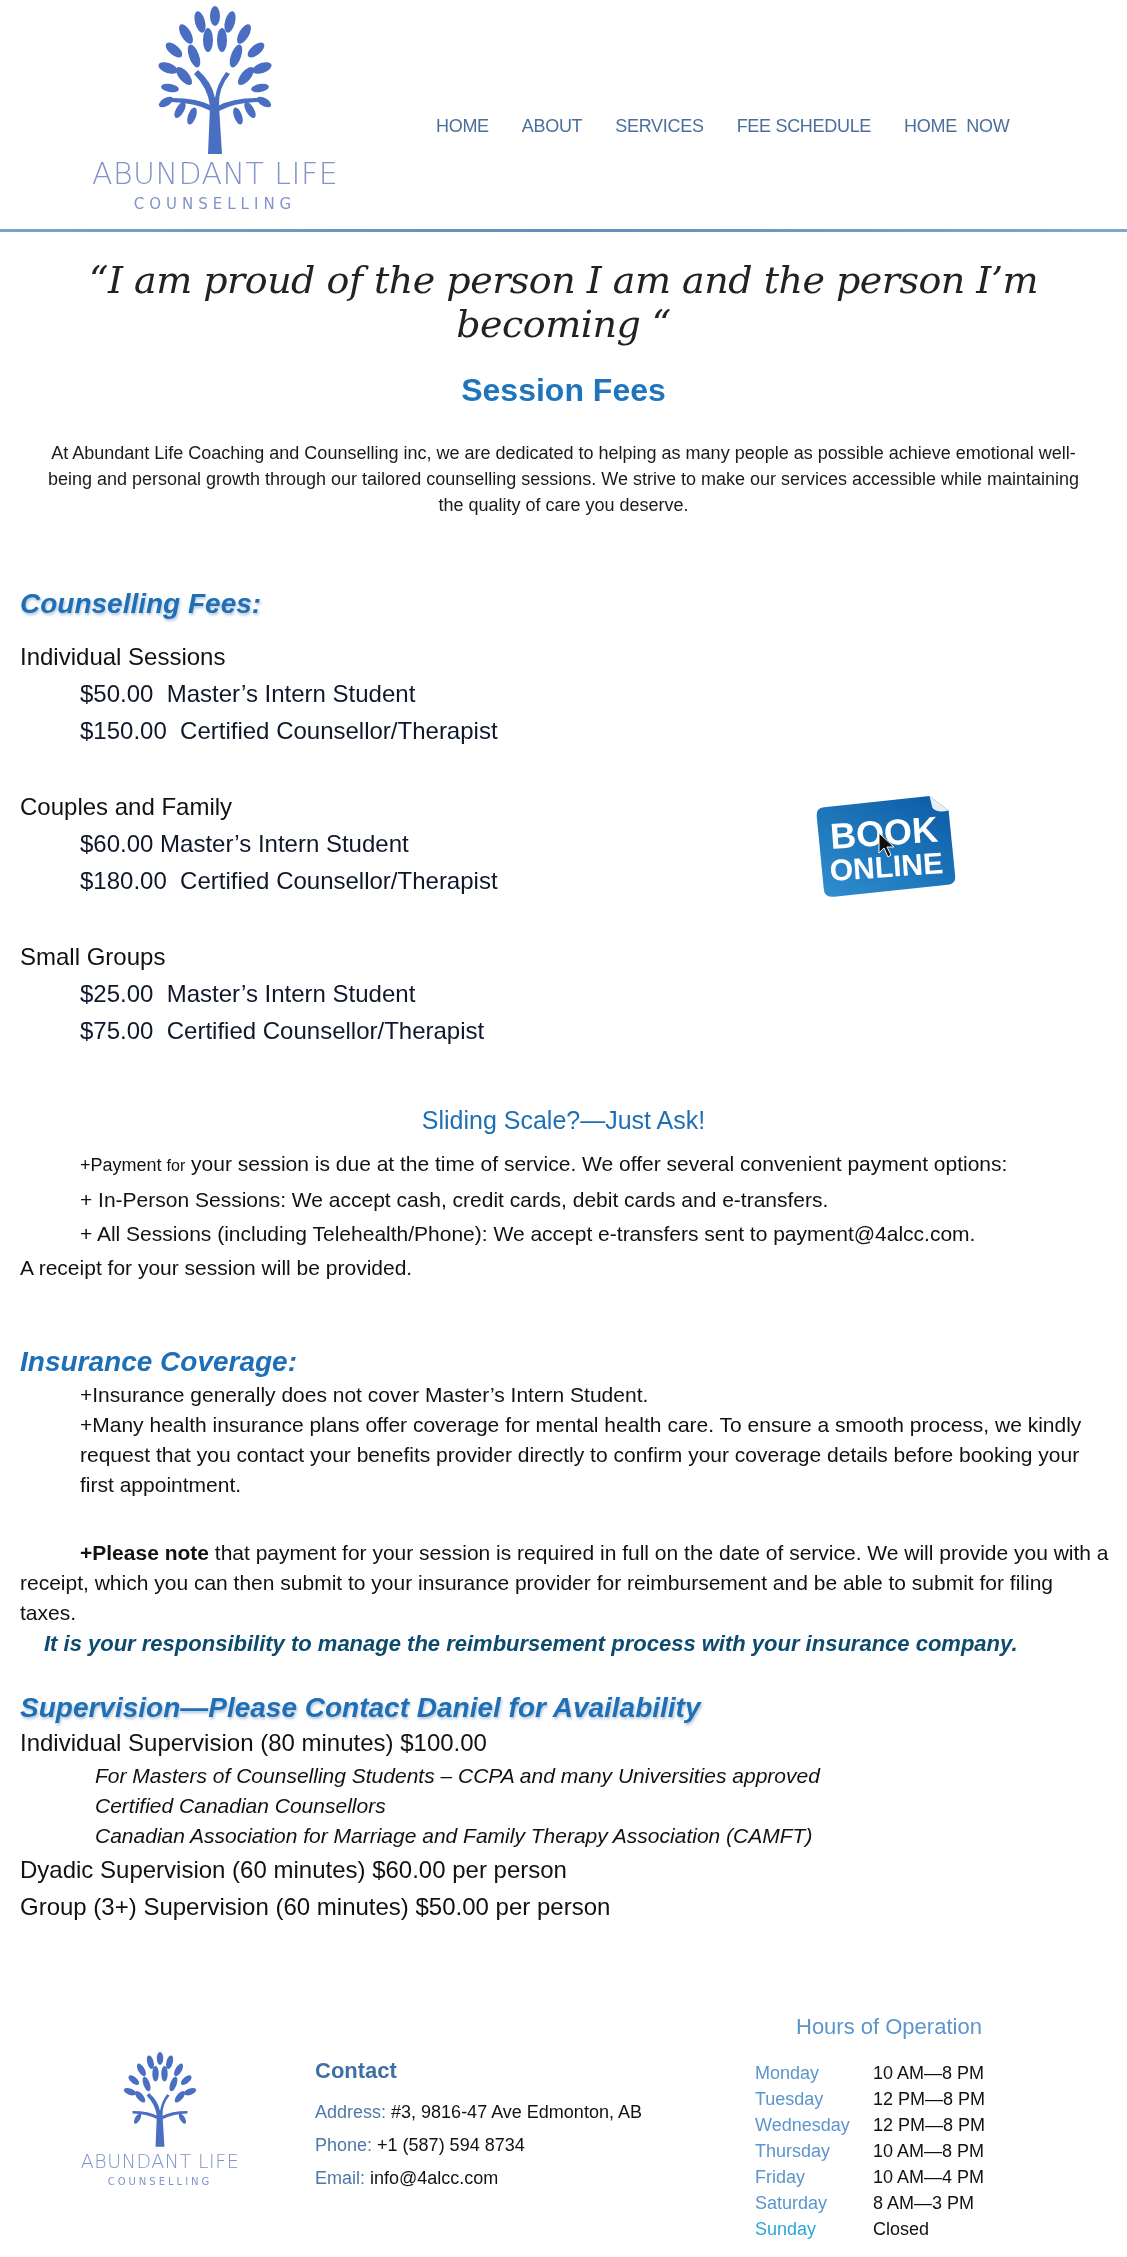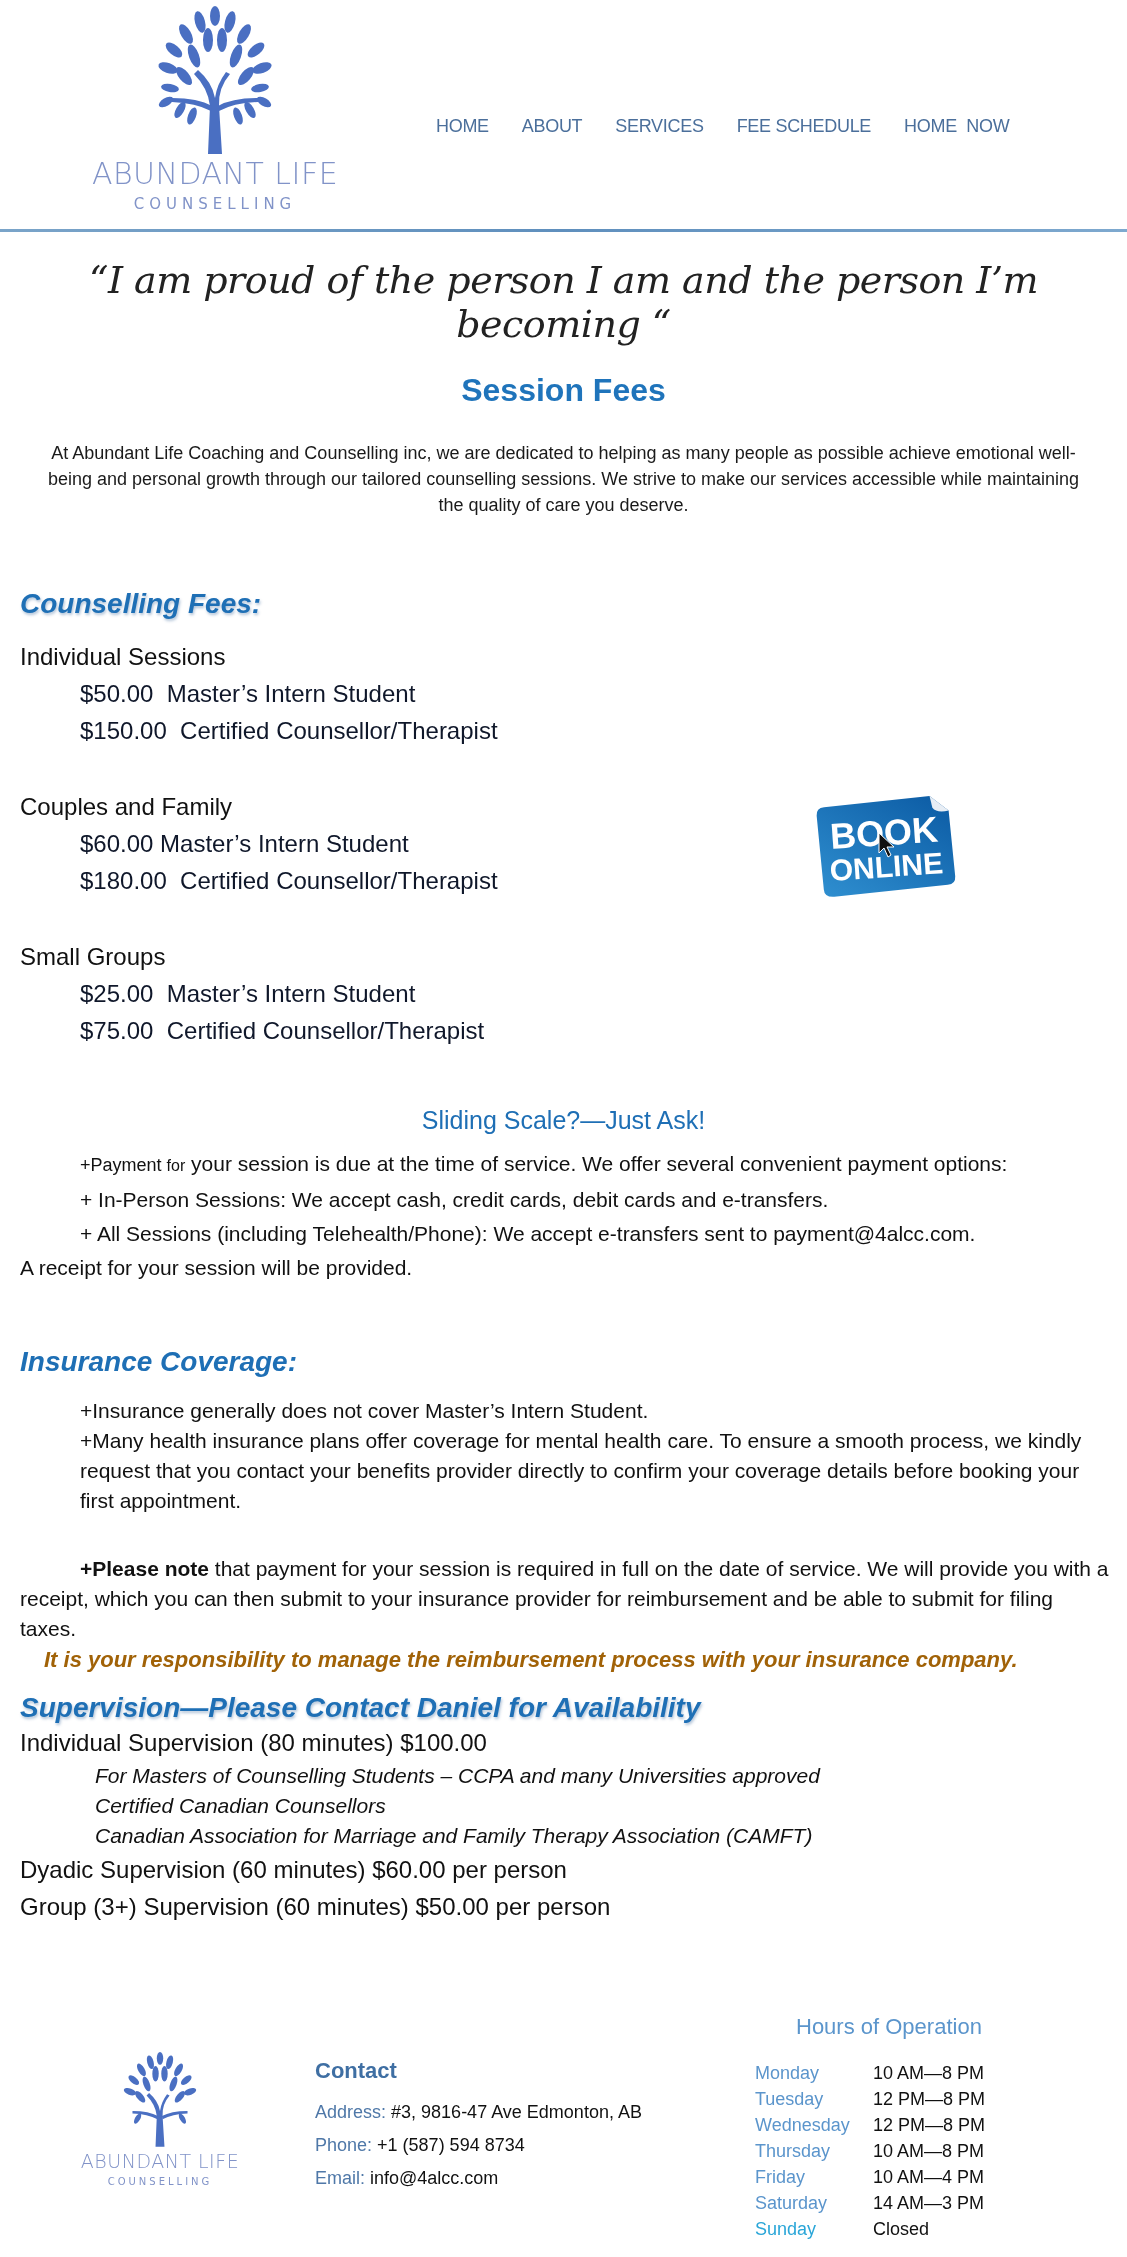--- a/index.html
+++ b/index.html
@@ -24,21 +24,21 @@
   .cat { font-size: 24px; color: #111; }
   .fee { font-size: 24px; color: #0f172a; padding-left: 60px; }
   .line { line-height: 37px; }
 
   .book-online { left: 815px; top: 793px; width: 145px; height: 108px; }
 
   .sliding { left: 0; top: 1106px; width: 1127px; text-align: center; color: #1e6fb5; font-size: 25px; }
 
   .body-txt { font-size: 21px; line-height: 30px; color: #111; }
   .indent { padding-left: 60px; }
-  .blue-note { color: #a16207; font-weight: bold; font-style: italic; font-size: 22px; }
+  .blue-note { color: #0c4a6e; font-weight: bold; font-style: italic; font-size: 22px; }
 
   .sup-line { font-size: 24px; line-height: 37px; }
   .sup-sub { font-size: 21px; font-style: italic; line-height: 30px; padding-left: 75px; }
 
   
   .logo-foot { left: 80px; top: 2050px; width: 160px; height: 145px; }
   .logo-foot .logo-text-main { font-size: 19px; }
   .logo-foot .logo-text-sub { font-size: 10px; letter-spacing: 3px; }
   .contact { left: 315px; top: 2058px; }
   .contact-h { color: #3f6fa3; font-size: 22px; font-weight: bold; margin-bottom: 12px; }
@@ -144,21 +144,21 @@
 
 <div class="abs" style="left:20px; top:1143px; width:1100px;">
   <div class="body-txt indent" style="margin-top:4px; line-height:34px;"><span style="font-size:18px">+Payment </span><span style="font-size:16px">for</span><span> your session is due at the time of service. We offer several convenient payment options:</span></div>
   <div class="body-txt indent" style="line-height:34px;">+ In-Person Sessions: We accept cash, credit cards, debit cards and e-transfers.</div>
   <div class="body-txt indent" style="line-height:34px;">+ All Sessions (including Telehealth/Phone): We accept e-transfers sent to payment@4alcc.com.</div>
   <div class="body-txt" style="line-height:34px;">A receipt for your session will be provided.</div>
 </div>
 
 <div class="abs" style="left:20px; top:1346px; width:1090px;">
   <div class="section-h" style="text-shadow:none;">Insurance Coverage:</div>
-  <div class="body-txt indent" style="margin-top:18px;">+Insurance generally does not cover Master’s Intern Student.</div>
+  <div class="body-txt indent" style="margin-top:2px;">+Insurance generally does not cover Master’s Intern Student.</div>
   <div class="body-txt indent">+Many health insurance plans offer coverage for mental health care. To ensure a smooth process, we kindly request that you contact your benefits provider directly to confirm your coverage details before booking your first appointment.</div>
   <div class="body-txt" style="margin-top:38px; text-indent:60px;"><b>+Please note</b><span> that payment for your session is required in full on the date of service. We will provide you with a receipt, which you can then submit to your insurance provider for reimbursement and be able to submit for filing taxes.</span></div>
   <div class="blue-note" style="padding-left:24px; line-height:32px;">It is your responsibility to manage the reimbursement process with your insurance company.</div>
 </div>
 
 <div class="abs" style="left:20px; top:1692px; width:1000px;">
   <div class="section-h">Supervision—Please Contact Daniel for Availability</div>
   <div class="sup-line">Individual Supervision (80 minutes) $100.00</div>
   <div class="sup-sub">For Masters of Counselling Students – CCPA and many Universities approved</div>
   <div class="sup-sub">Certified Canadian Counsellors</div>
@@ -229,19 +229,19 @@
   <div class="hours-row">
       <span class="hours-day">Thursday</span>
       <span class="hours-time">10 AM—8 PM</span>
     </div>
   <div class="hours-row">
       <span class="hours-day">Friday</span>
       <span class="hours-time">10 AM—4 PM</span>
     </div>
   <div class="hours-row">
       <span class="hours-day">Saturday</span>
-      <span class="hours-time">14 AM—3 PM</span>
+      <span class="hours-time">8 AM—3 PM</span>
     </div>
   <div class="hours-row">
       <span class="hours-day sunday">Sunday</span>
       <span class="hours-time">Closed</span>
     </div>
 </div>
 
 </body></html>

